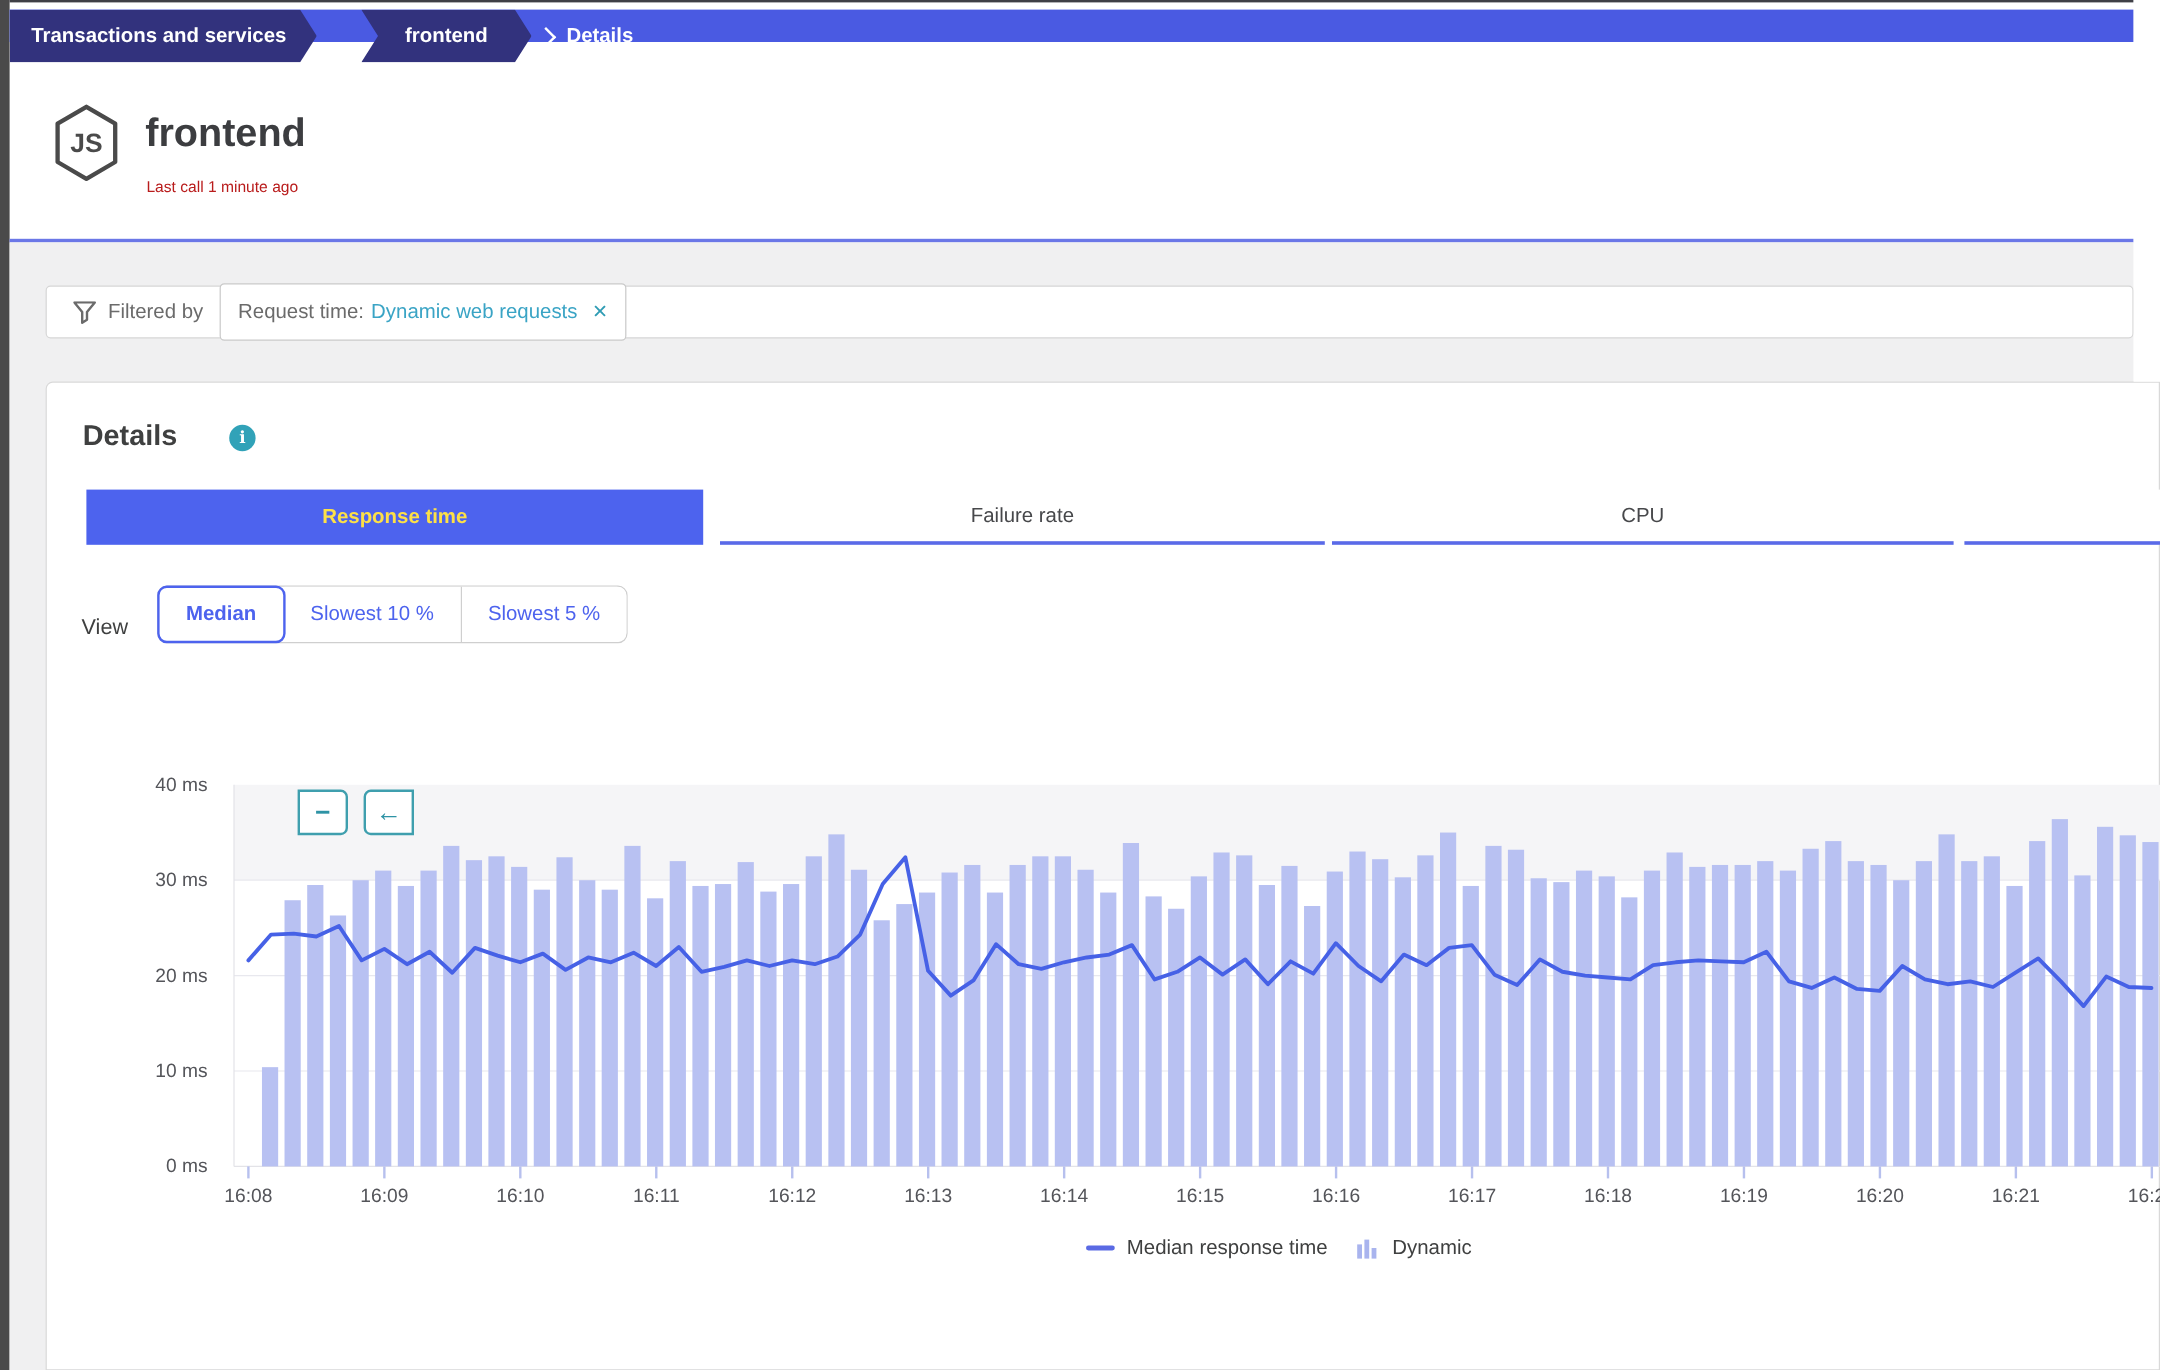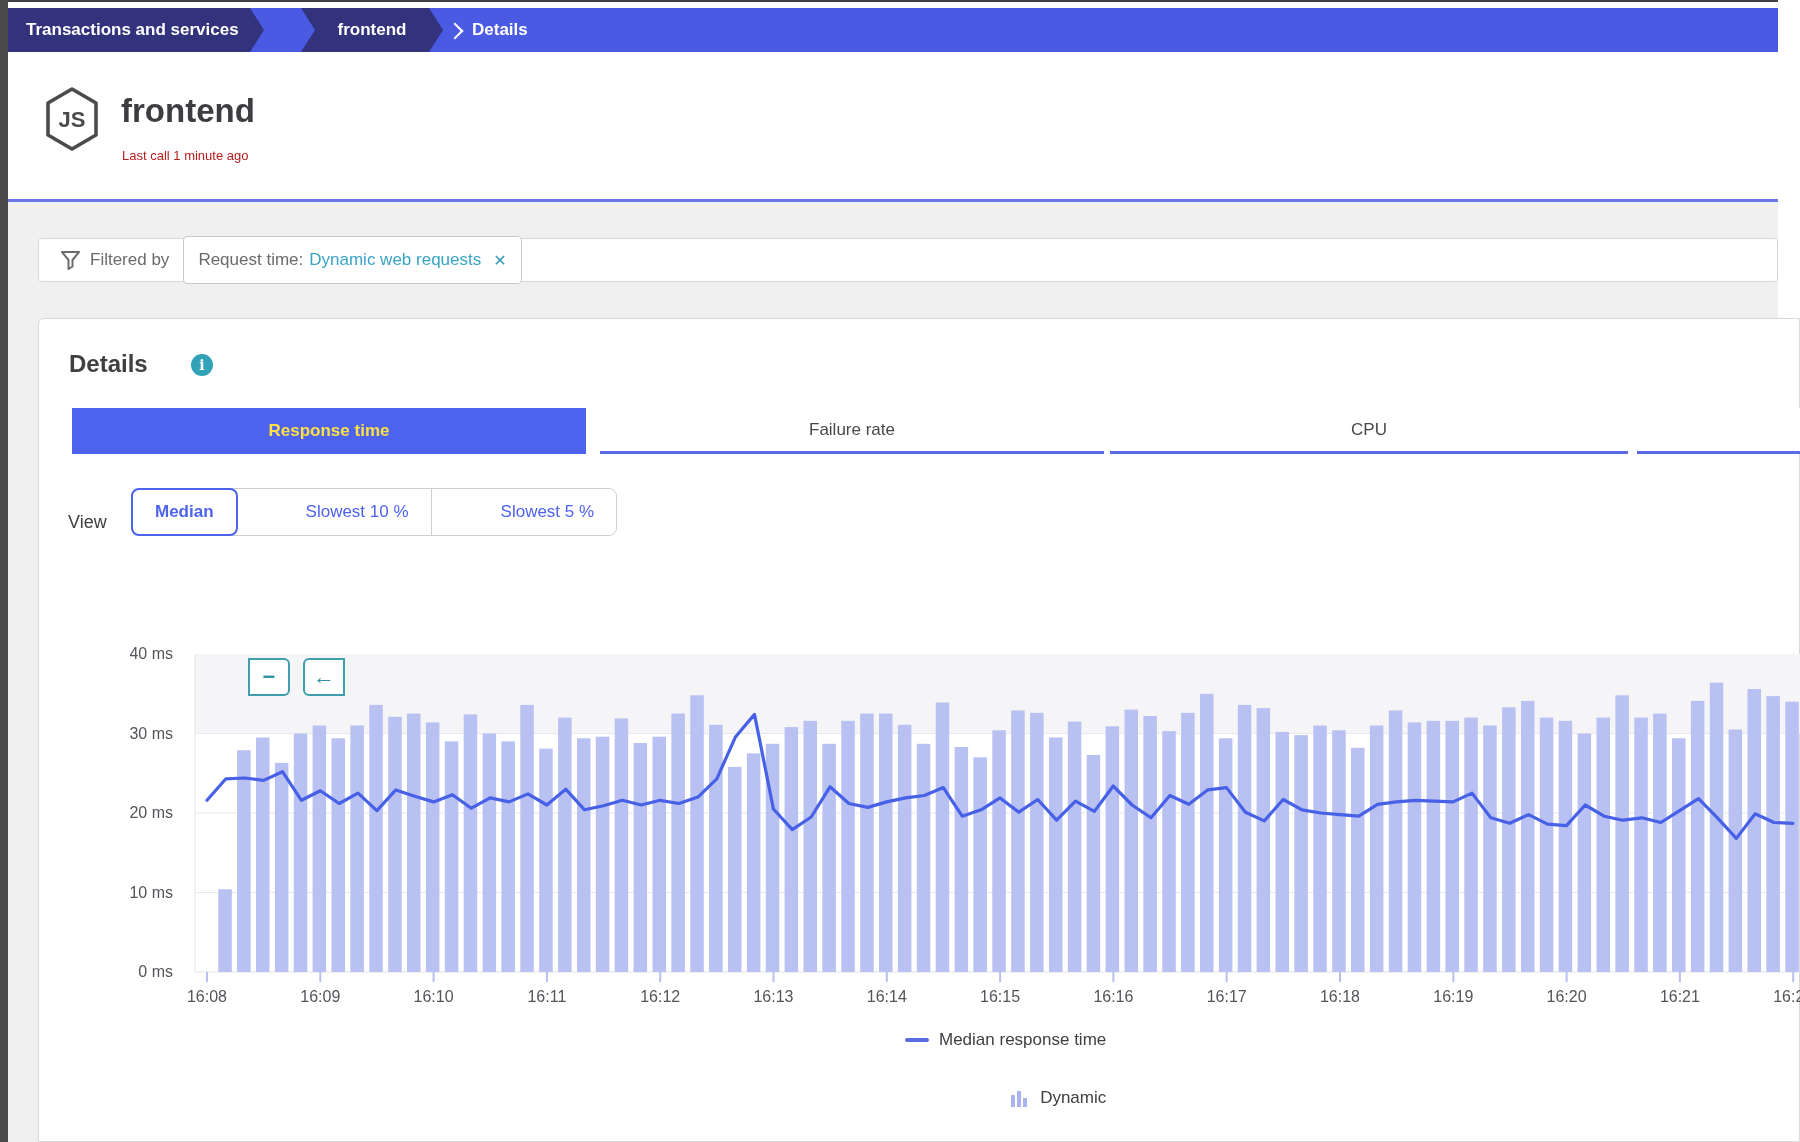--- a/index.html
+++ b/index.html
@@ -5,21 +5,21 @@
   html,body{margin:0;padding:0;}
   body{font-family:"Liberation Sans","DejaVu Sans",sans-serif;}
   #app{position:relative;width:1800px;height:1142px;overflow:hidden;background:#ffffff;}
   .abs{position:absolute;}
 
   
   .left-strip{left:0;top:0;width:8px;height:1142px;background:#4a4a4a;}
   .top-strip{left:8px;top:0;width:1770px;height:2px;background:#3f3f46;}
 
   
-  .crumb-bar{left:8px;top:8px;width:1770px;height:44px;background:#4a5ae2;}
+  .crumb-bar{left:8px;top:8px;width:1770px;height:27px;background:#4a5ae2;}
   .crumb-seg{position:absolute;top:0;height:44px;background:#32327d;color:#fff;
     font-size:17px;font-weight:600;display:flex;align-items:center;}
   .crumb-seg.first{left:0;width:238px;padding-left:18px;
     clip-path:polygon(0 0,calc(100% - 14px) 0,100% 50%,calc(100% - 14px) 100%,0 100%);}
   .crumb-seg.second{left:293px;width:142px;justify-content:center;
     clip-path:polygon(0 0,calc(100% - 14px) 0,100% 50%,calc(100% - 14px) 100%,0 100%,14px 50%);}
   .crumb-chevron{position:absolute;left:441px;top:17px;width:10px;height:10px;
     border-top:2.5px solid #fff;border-right:2.5px solid #fff;transform:rotate(45deg);}
   .crumb-last{position:absolute;left:464px;top:0;height:44px;display:flex;align-items:center;
     color:#fff;font-size:17px;font-weight:600;}
@@ -55,21 +55,21 @@
   .tab.t2{left:600px;width:504px;color:#47484b;border-bottom:3px solid #5a6ae8;background:#fff;}
   .tab.t3{left:1110px;width:518px;color:#47484b;border-bottom:3px solid #5a6ae8;background:#fff;}
   .tab.t4{left:1637px;width:163px;border-bottom:3px solid #5a6ae8;background:#fff;}
 
   
   .view-label{left:68px;top:512px;font-size:18px;color:#3f4040;}
   .view-group{left:131px;top:488px;height:48px;display:flex;align-items:stretch;
     border:1px solid #cfcfcf;border-radius:8px;background:#fff;box-sizing:border-box;}
   .view-btn{display:flex;align-items:center;justify-content:center;font-size:17px;color:#4d63ee;
     padding:0 22px;background:#fff;border:none;cursor:pointer;border-right:1px solid #cfcfcf;
-    font-family:inherit;margin-left:47px;}
+    font-family:inherit;}
   .view-btn:last-child{border-right:none;border-radius:0 8px 8px 0;}
   .view-btn.selected{border:2px solid #4d63ee;border-radius:8px;margin:-1px;font-weight:600;
     position:relative;z-index:2;}
 
   
   .zoom-group{position:absolute;display:flex;}
   .zg1{left:207px;top:658px;}
   .zg2{left:303px;top:658px;}
   .zoom-btn{width:42px;height:38px;background:#fff;display:flex;align-items:center;justify-content:center;
     font-size:22px;box-sizing:border-box;cursor:pointer;}
@@ -78,21 +78,21 @@
   .zg1 .zoom-btn:first-child{border-radius:6px 0 0 6px;}
   .zg1 .zoom-btn:last-child{border-radius:0 6px 6px 0;margin-left:-1px;}
   .zg2 .zoom-btn:first-child{border-radius:6px 0 0 6px;}
   .zg2 .zoom-btn:last-child{border-radius:0 6px 6px 0;margin-left:-1px;}
 
   
   #chart-svg{position:absolute;left:100px;top:636px;overflow:visible;}
   #chart-svg text{font-family:"Liberation Sans","DejaVu Sans",sans-serif;}
 
   
-  .legend{left:905px;top:1030px;display:flex;align-items:flex-end;gap:38px;flex-direction:column;}
+  .legend{left:905px;top:1030px;display:flex;align-items:flex-end;gap:24px;}
   .legend-item{display:flex;align-items:center;gap:10px;font-size:17px;color:#3f4040;cursor:pointer;}
   .legend-line{display:inline-block;width:24px;height:4px;background:#5a6ae4;border-radius:2px;}
 
   .gutter{left:1778px;top:0;width:22px;height:318px;background:#ffffff;}
 </style>
 </head>
 <body>
 
 <div id="app">
 

